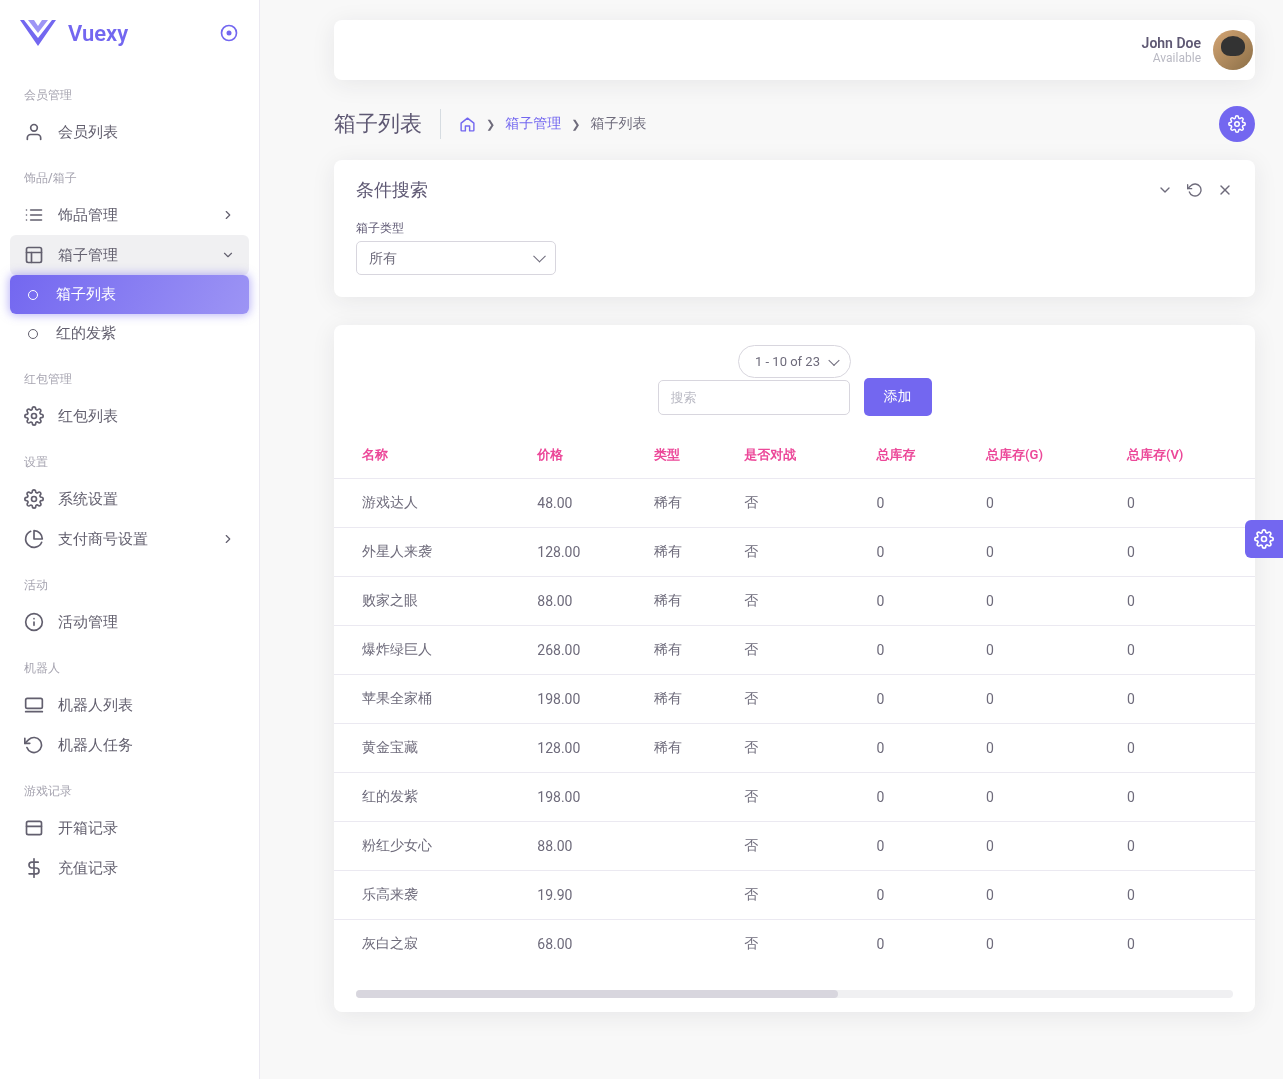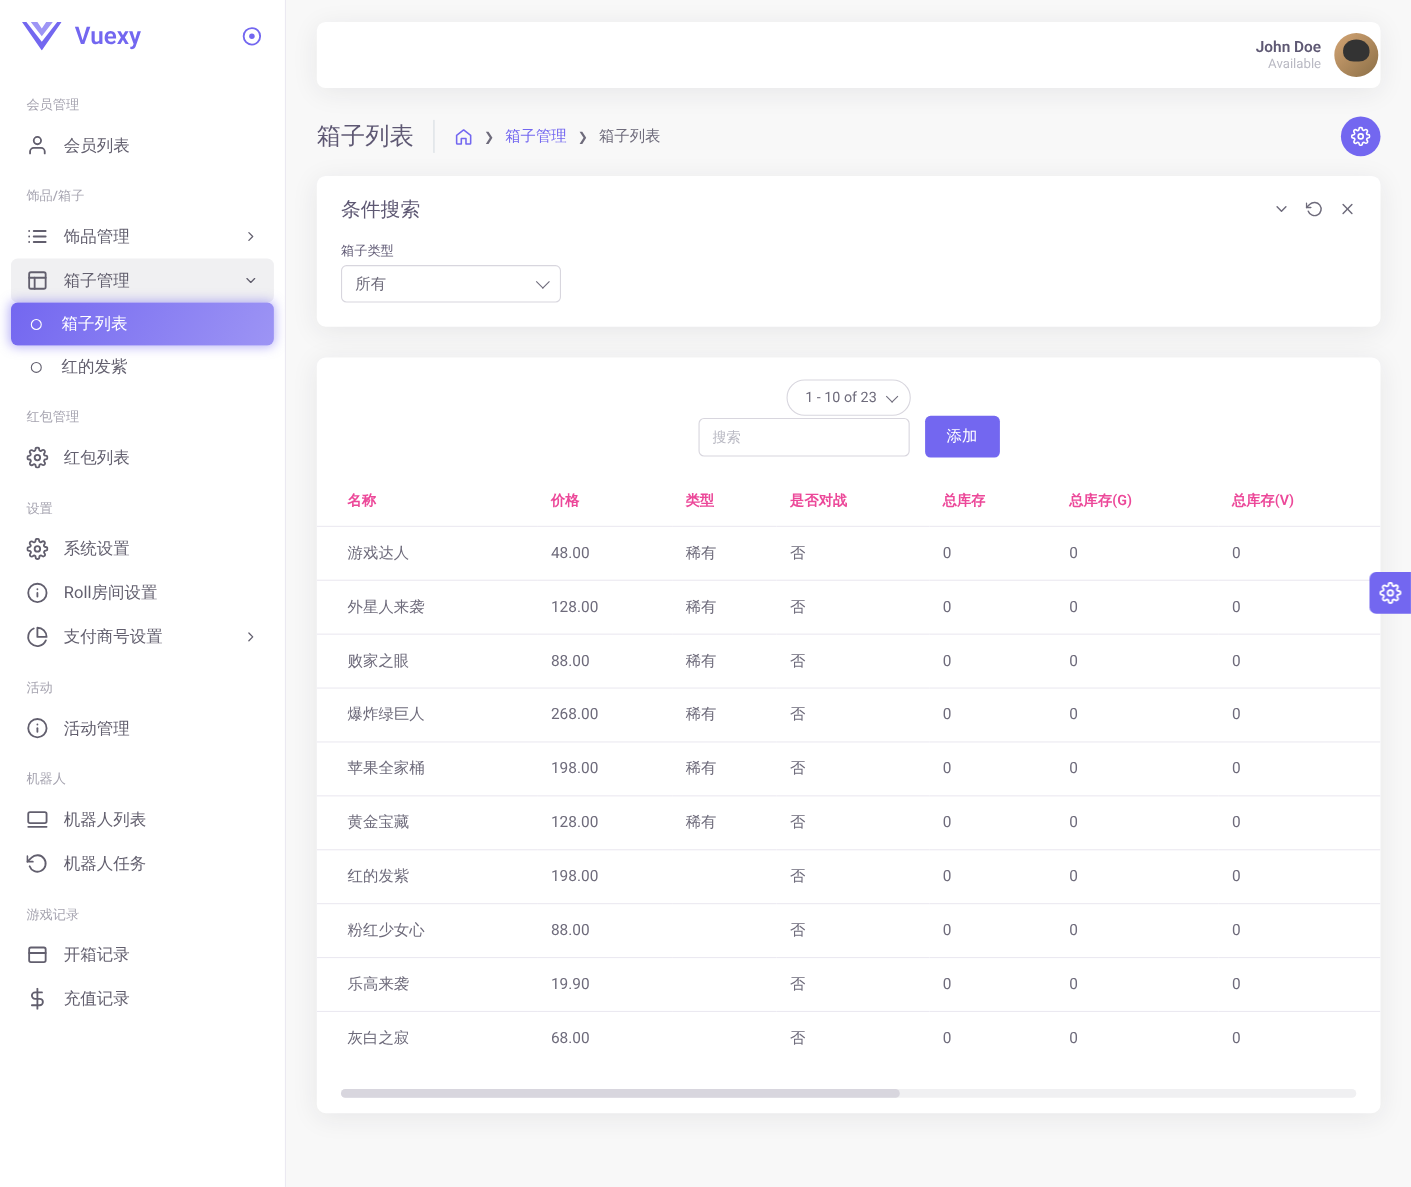--- a/index.html
+++ b/index.html
@@ -2,21 +2,21 @@
 <html><head>
 <meta charset="utf-8">
 <style>
 * { box-sizing: border-box; margin: 0; padding: 0; }
 body {
   font-family: -apple-system, BlinkMacSystemFont, "Segoe UI", Roboto, "Helvetica Neue", Arial, sans-serif;
   background: #f8f8f8;
   color: #6e6b7b;
   font-size: 14px;
 }
-.app { display: flex; min-height: 100vh; }
+.app { display: flex; min-height: 100vh; gap: 46px; }
 
 
 .sidebar {
   width: 260px;
   background: #fff;
   border-right: 1px solid #ebe9f1;
   display: flex;
   flex-direction: column;
   flex-shrink: 0;
 }
@@ -243,28 +243,20 @@
           </svg>
           <span>红包列表</span>
         </div>
         <div class="nav-group-title">设置</div>
         <div class="nav-item">
           <svg class="ico" viewBox="0 0 24 24">
             <circle cx="12" cy="12" r="3"></circle>
             <path d="M19.4 15a1.65 1.65 0 0 0 .33 1.82l.06.06a2 2 0 1 1-2.83 2.83l-.06-.06a1.65 1.65 0 0 0-1.82-.33 1.65 1.65 0 0 0-1 1.51V21a2 2 0 1 1-4 0v-.09a1.65 1.65 0 0 0-1-1.51 1.65 1.65 0 0 0-1.82.33l-.06.06a2 2 0 1 1-2.83-2.83l.06-.06a1.65 1.65 0 0 0 .33-1.82 1.65 1.65 0 0 0-1.51-1H3a2 2 0 1 1 0-4h.09a1.65 1.65 0 0 0 1.51-1 1.65 1.65 0 0 0-.33-1.82l-.06-.06a2 2 0 1 1 2.83-2.83l.06.06a1.65 1.65 0 0 0 1.82.33h0a1.65 1.65 0 0 0 1-1.51V3a2 2 0 1 1 4 0v.09a1.65 1.65 0 0 0 1 1.51h0a1.65 1.65 0 0 0 1.82-.33l.06-.06a2 2 0 1 1 2.83 2.83l-.06.06a1.65 1.65 0 0 0-.33 1.82v0a1.65 1.65 0 0 0 1.51 1H21a2 2 0 1 1 0 4h-.09a1.65 1.65 0 0 0-1.51 1z"></path>
           </svg>
           <span>系统设置</span>
-        </div>
-        <div class="nav-item">
-          <svg class="ico" viewBox="0 0 24 24">
-            <circle cx="12" cy="12" r="10"></circle>
-            <line x1="12" y1="16" x2="12" y2="12"></line>
-            <line x1="12" y1="8" x2="12.01" y2="8"></line>
-          </svg>
-          <span>Roll房间设置</span>
         </div>
         <div class="nav-item">
           <svg class="ico" viewBox="0 0 24 24">
             <path d="M21.21 15.89A10 10 0 1 1 8 2.83"></path>
             <path d="M22 12A10 10 0 0 0 12 2v10z"></path>
           </svg>
           <span>支付商号设置</span>
           <svg class="ico chev" viewBox="0 0 24 24" style="width:14px;height:14px">
             <polyline points="9 18 15 12 9 6"></polyline>
           </svg>

